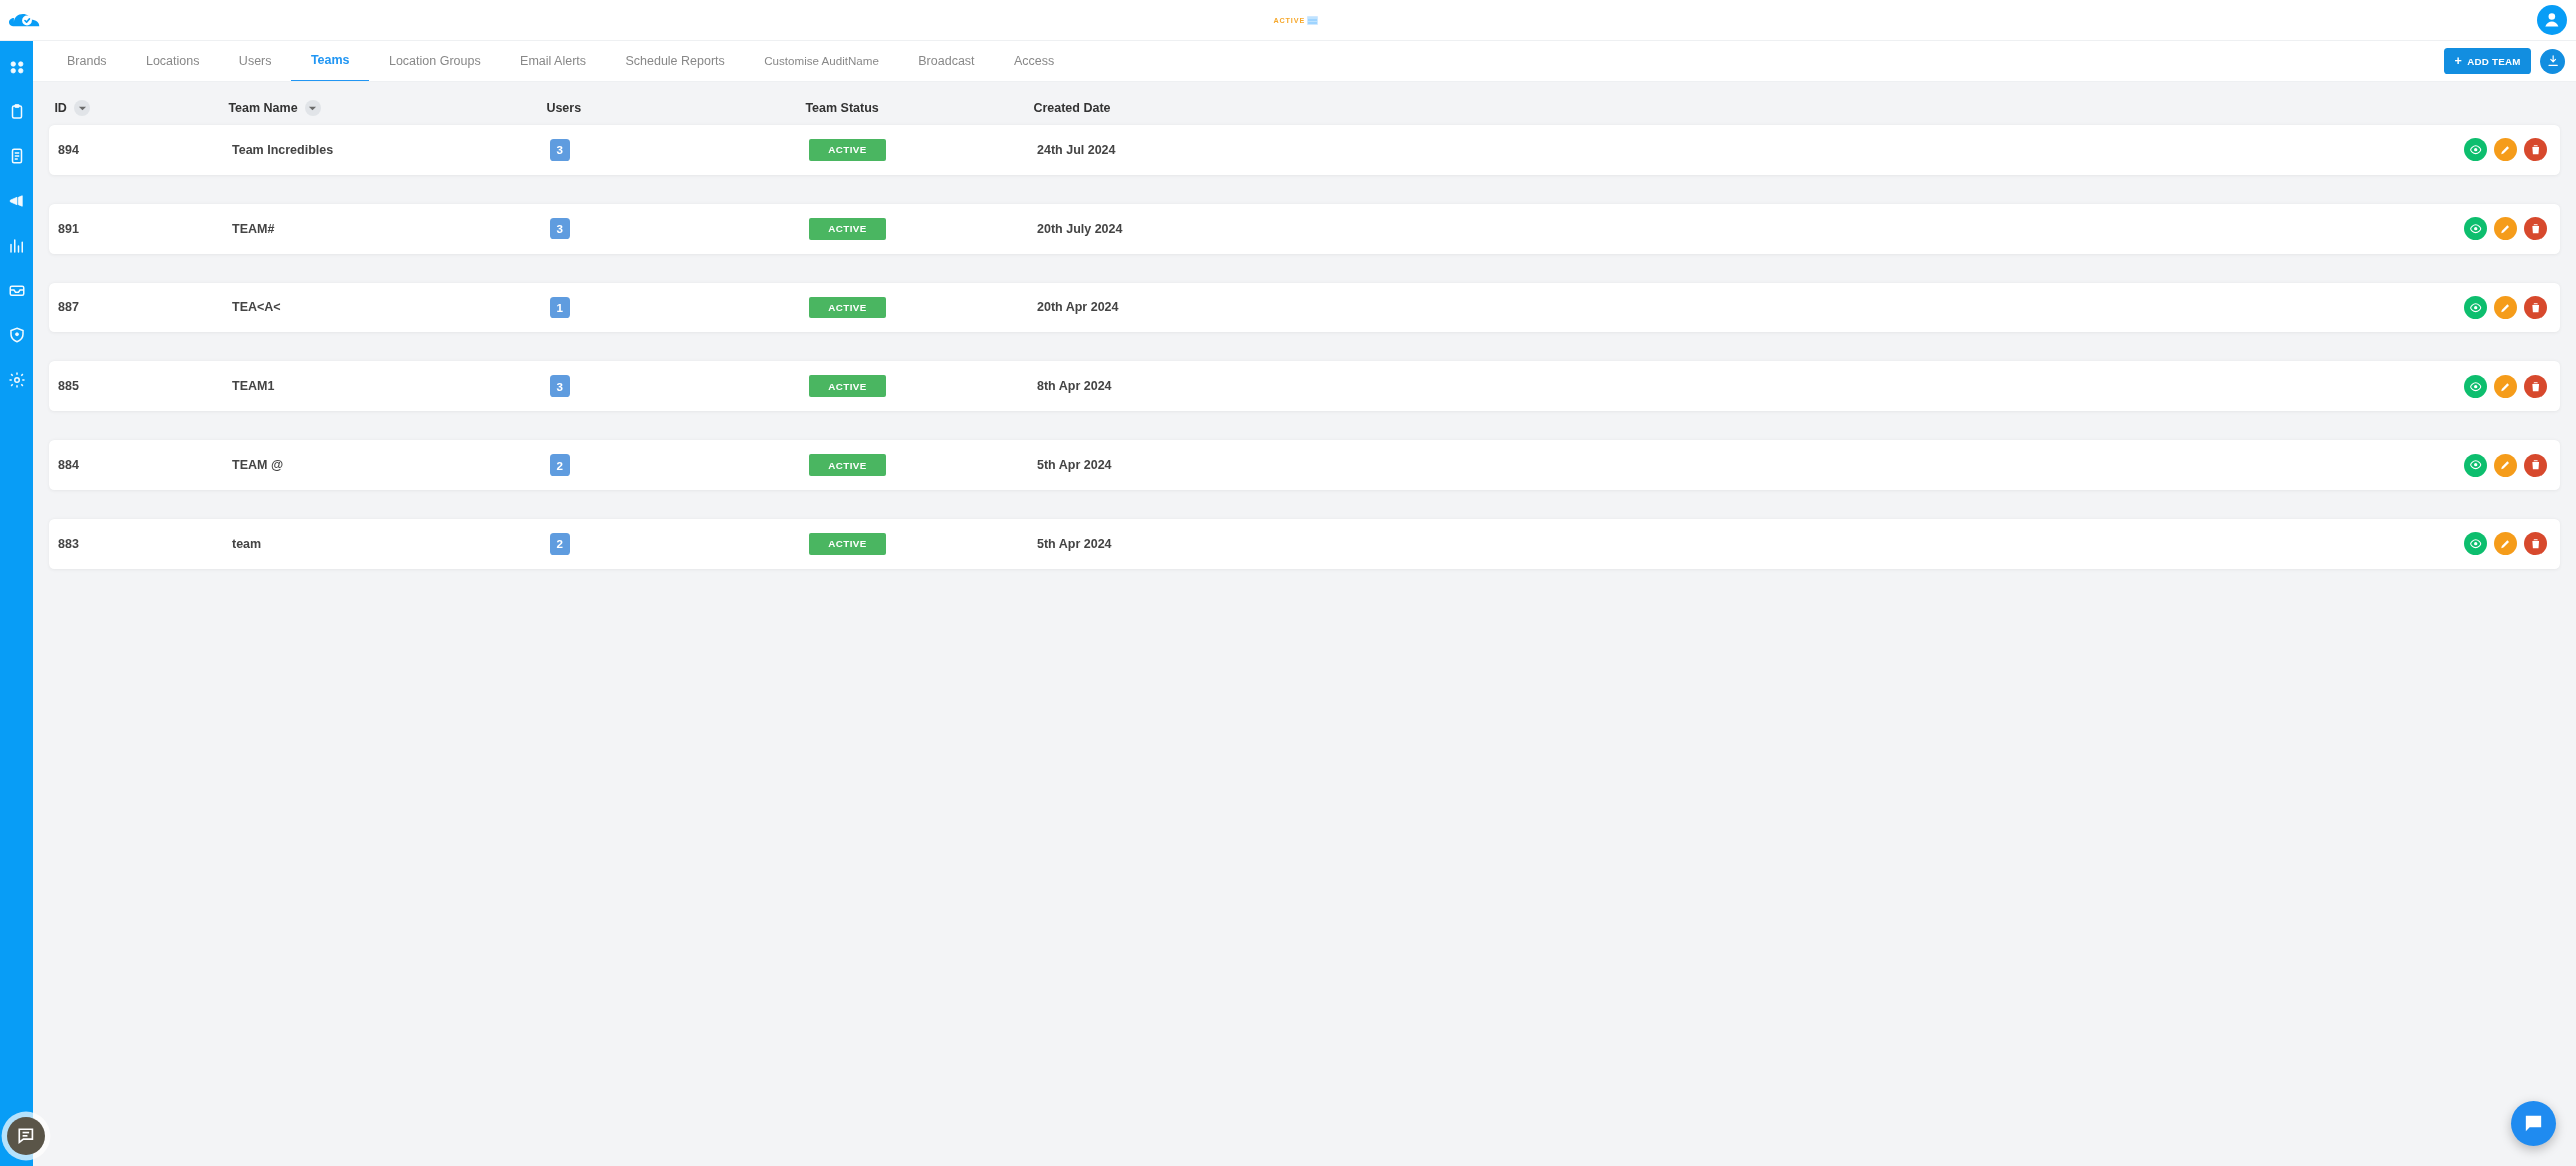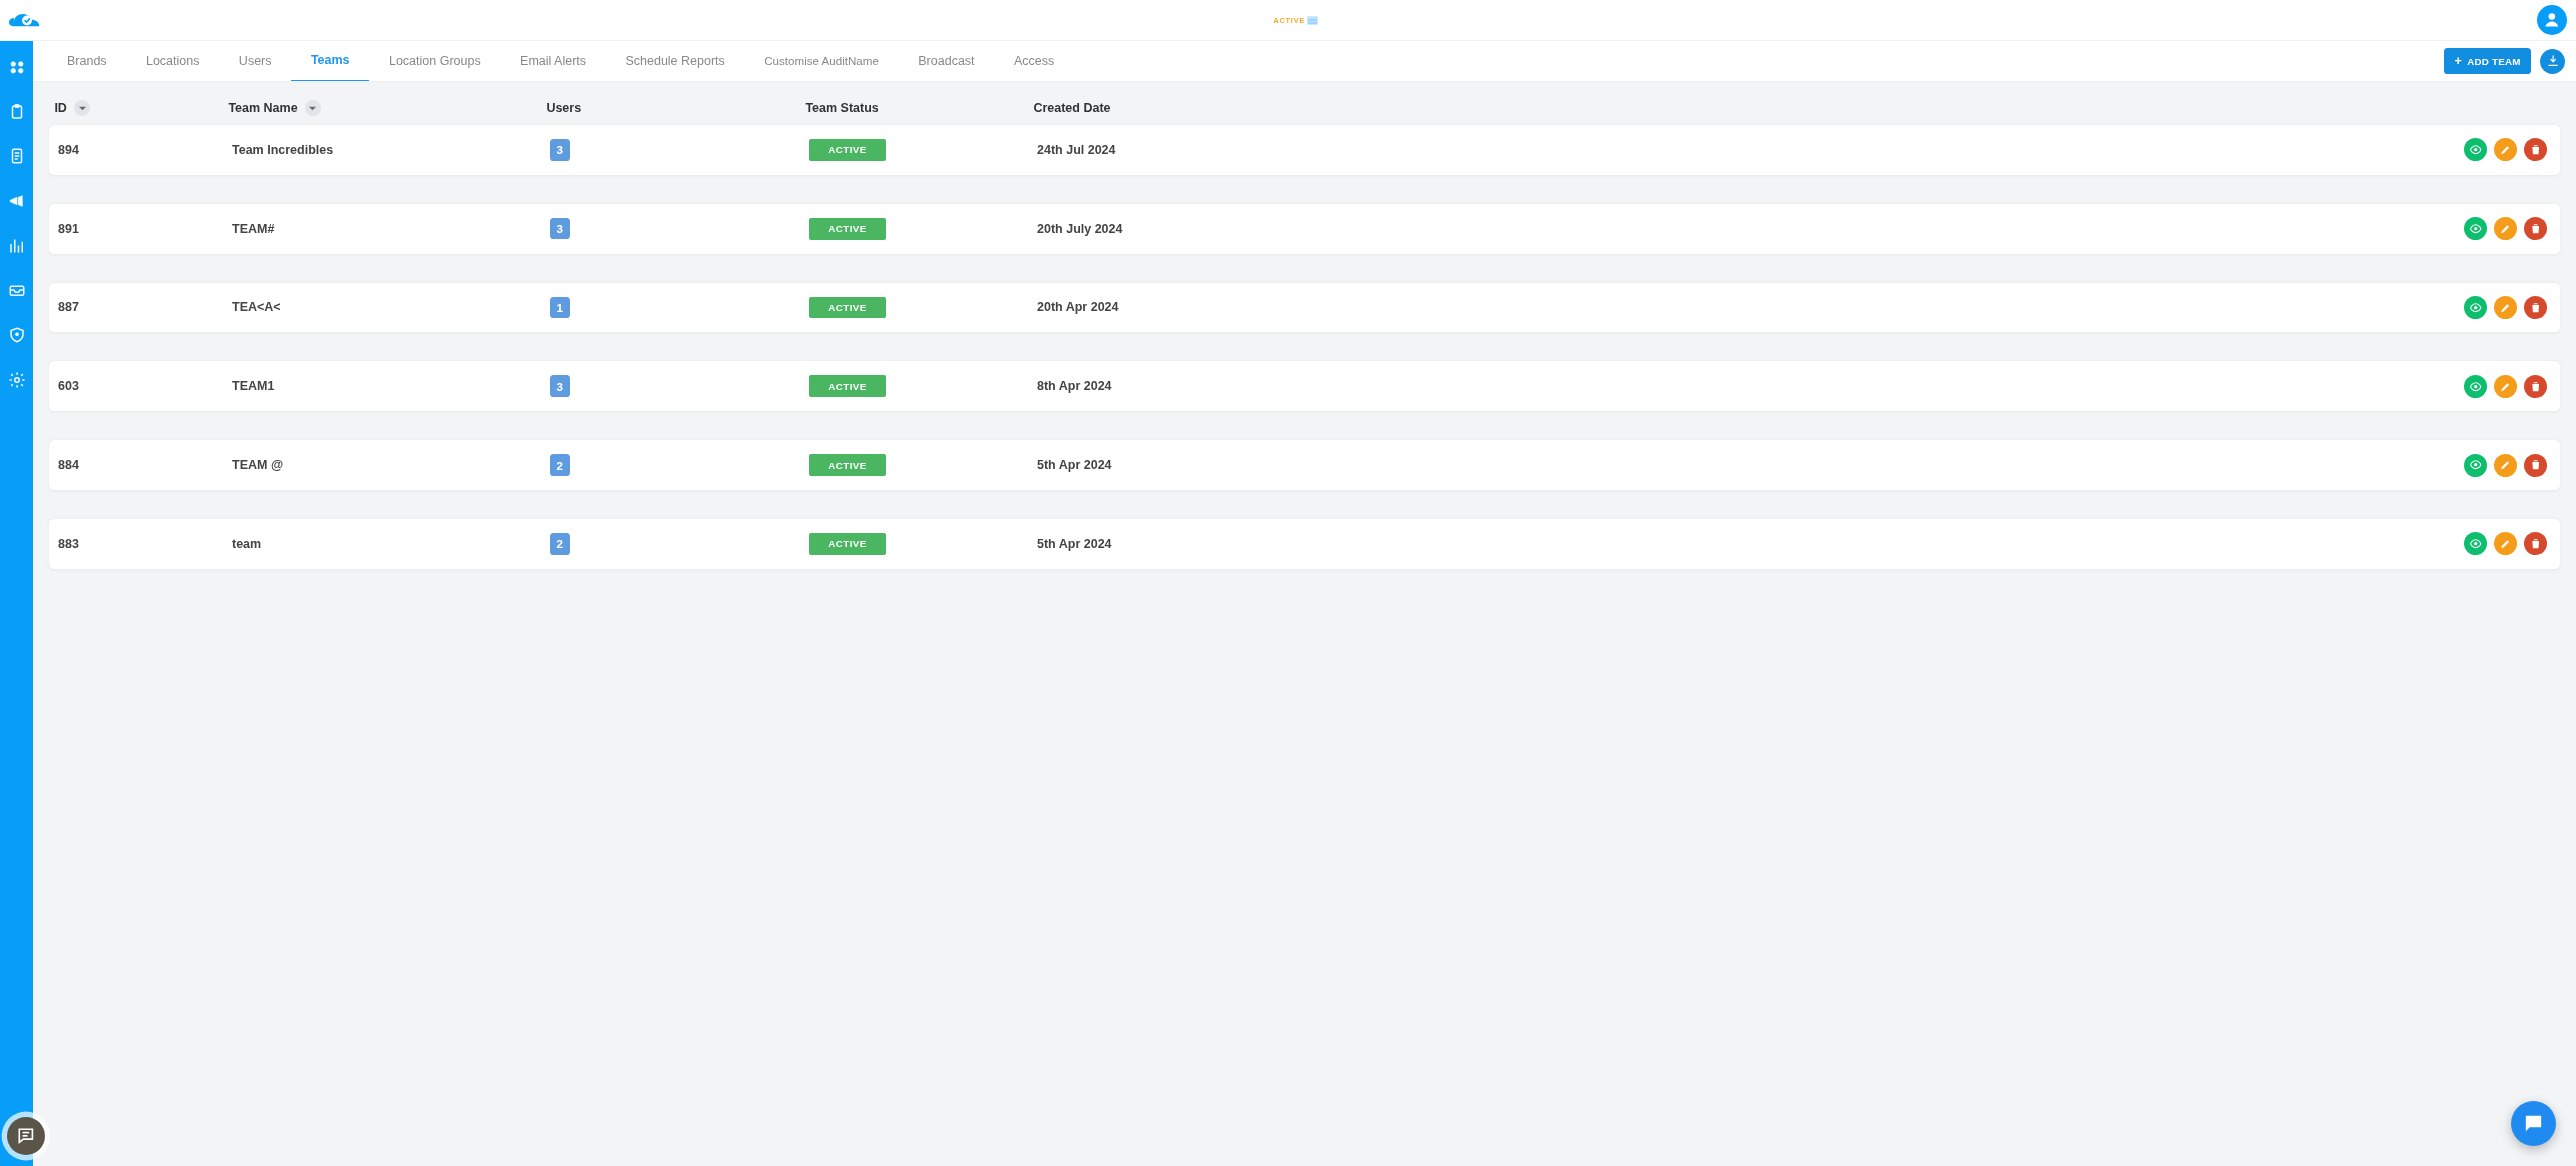--- a/index.html
+++ b/index.html
@@ -363,21 +363,21 @@
               </svg>
             </span>
       <span class="act del">
               <svg viewBox="0 0 24 24">
                 <path d="M6 7h12l-1 13H7L6 7zm3-3h6l1 2H8l1-2z" fill="#fff"></path>
               </svg>
             </span>
     </div>
         </div>
         <div class="trow">
-    <div class="cell-id">603</div>
+    <div class="cell-id">885</div>
     <div class="cell-name">TEAM1</div>
     <div><span class="badge-count">3</span></div>
     <div><span class="status-chip">ACTIVE</span></div>
     <div class="cell-date">8th Apr 2024</div>
     <div class="row-actions">
       <span class="act view">
               <svg viewBox="0 0 24 24">
                 <path d="M12 5c5 0 9 5 9 7s-4 7-9 7-9-5-9-7 4-7 9-7z" fill="none" stroke="#fff" stroke-width="2"></path>
                 <circle cx="12" cy="12" r="3" fill="#fff"></circle>
               </svg>

